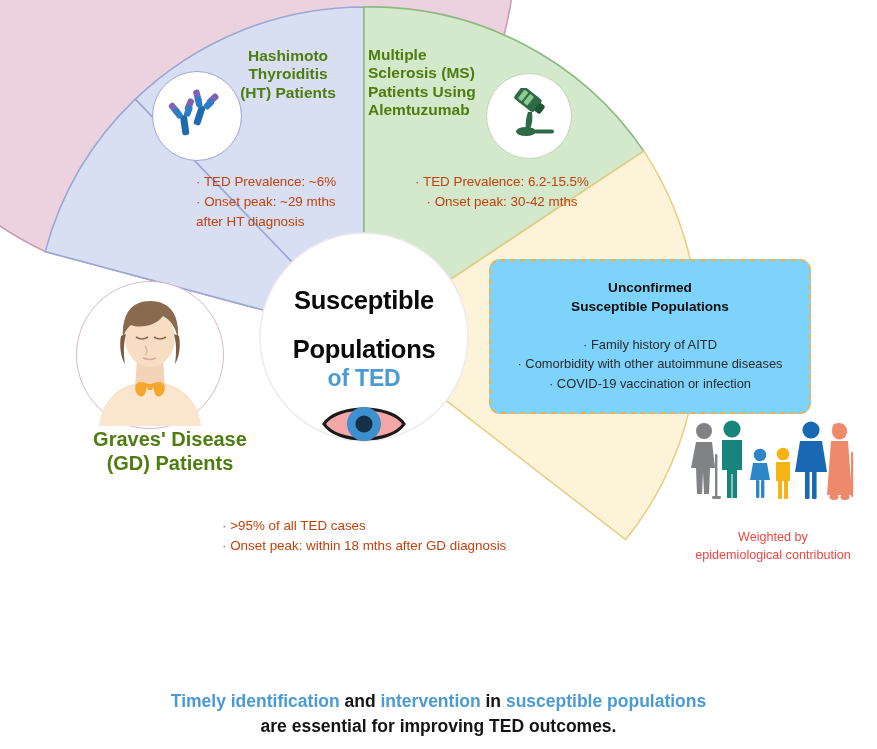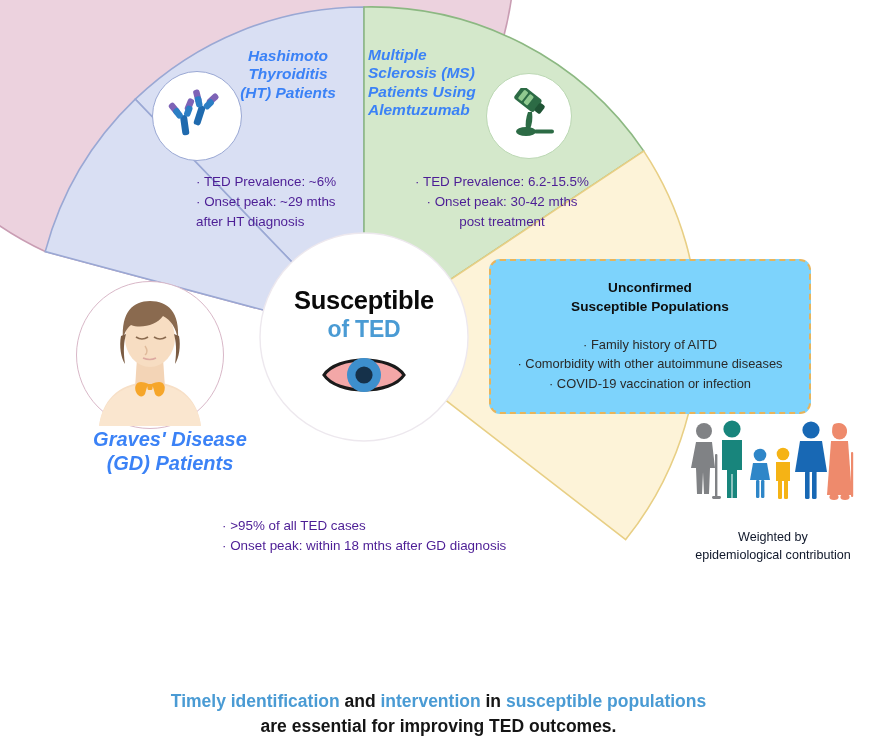--- a/index.html
+++ b/index.html
@@ -11,30 +11,29 @@
     overflow:hidden;
     color:#231f20;
   }
   #wheel-svg { position:absolute; left:0; top:0; }
 
   .overlay { position:absolute; }
 
   
   .seg-title {
     font-weight:bold;
-    color:#3b82f6;
+    color:#4d7c0f;
     line-height:1.18;
-    font-style:italic;
   }
   #ht-title  { left:218px; top:47px;  width:140px; font-size:15.5px; text-align:center; }
   #ms-title  { left:368px; top:46px;  width:130px; font-size:15.5px; text-align:left; }
   #gd-title  { left:55px;  top:428px; width:230px; font-size:20px;  text-align:center; }
 
   
-  .seg-body { font-size:13.4px; line-height:1.48; color:#4c1d95; }
+  .seg-body { font-size:13.4px; line-height:1.48; color:#c2410c; }
   #ht-body { left:196px; top:172px; width:160px; text-align:left; }
   #ms-body { left:372px; top:172px; width:180px; text-align:center;margin-left:40px; }
   #gd-body { left:222px; top:516px; width:360px; text-align:left; }
 
   
   #center-text {
     left:254px; top:266px; width:220px;
     text-align:center;
   }
   #center-text .l1, #center-text .l2 {
@@ -62,21 +61,21 @@
   }
   #unconfirmed-box .ub-list {
     margin-top:18px; font-size:12.9px; text-align:center; line-height:1.52;
     color:#2a2a2a;
   }
 
   
   #people-group { left:688px; top:418px; width:166px; }
   #people-caption {
     left:678px; top:528px; width:190px;
-    text-align:center; font-size:12.6px; line-height:1.45; color:#0f172a;
+    text-align:center; font-size:12.6px; line-height:1.45; color:#ef4444;
   }
 
   
   .bubble {
     border-radius:50%;
     background:#ffffff;
     display:flex; align-items:center; justify-content:center;
   }
   #ht-bubble { left:152px; top:71px;  width:90px;  height:90px;  border:1.6px solid #9aa8d4; }
   #ms-bubble { left:486px; top:73px;  width:86px;  height:86px;  border:1.6px solid #bcd8b4; }
@@ -133,30 +132,30 @@
 
 <div class="overlay seg-body" id="ht-body">
   <div>· TED Prevalence: ~6%</div>
   <div>·  Onset peak: ~29 mths</div>
   <div>after HT diagnosis</div>
 </div>
 
 <div class="overlay seg-body" id="ms-body">
   <div>· TED Prevalence: 6.2-15.5%</div>
   <div>· Onset peak: 30-42 mths</div>
-  <div>post treatment</div>
 </div>
 
 <div class="overlay seg-body" id="gd-body">
   <div>· &gt;95% of all TED cases</div>
   <div>· Onset peak: within 18 mths after GD diagnosis</div>
 </div>
 
 <div class="overlay" id="center-text">
   <div class="l1">Susceptible</div>
+  <div class="l2">Populations</div>
   <div class="l3">of TED</div>
   <svg id="eye-icon" width="86" height="48" viewBox="0 0 86 48">
     <path d="M3 24 C16 4 70 4 83 24 C70 44 16 44 3 24 Z" fill="#f3a7a7" stroke="#1a1a1a" stroke-width="3.2"></path>
     <circle cx="43" cy="24" r="17" fill="#3d8fcd"></circle>
     <circle cx="43" cy="24" r="8.6" fill="#15314a"></circle>
   </svg>
 </div>
 
 <div class="overlay bubble" id="ht-bubble">
   <svg width="62" height="58" viewBox="0 0 62 58">

